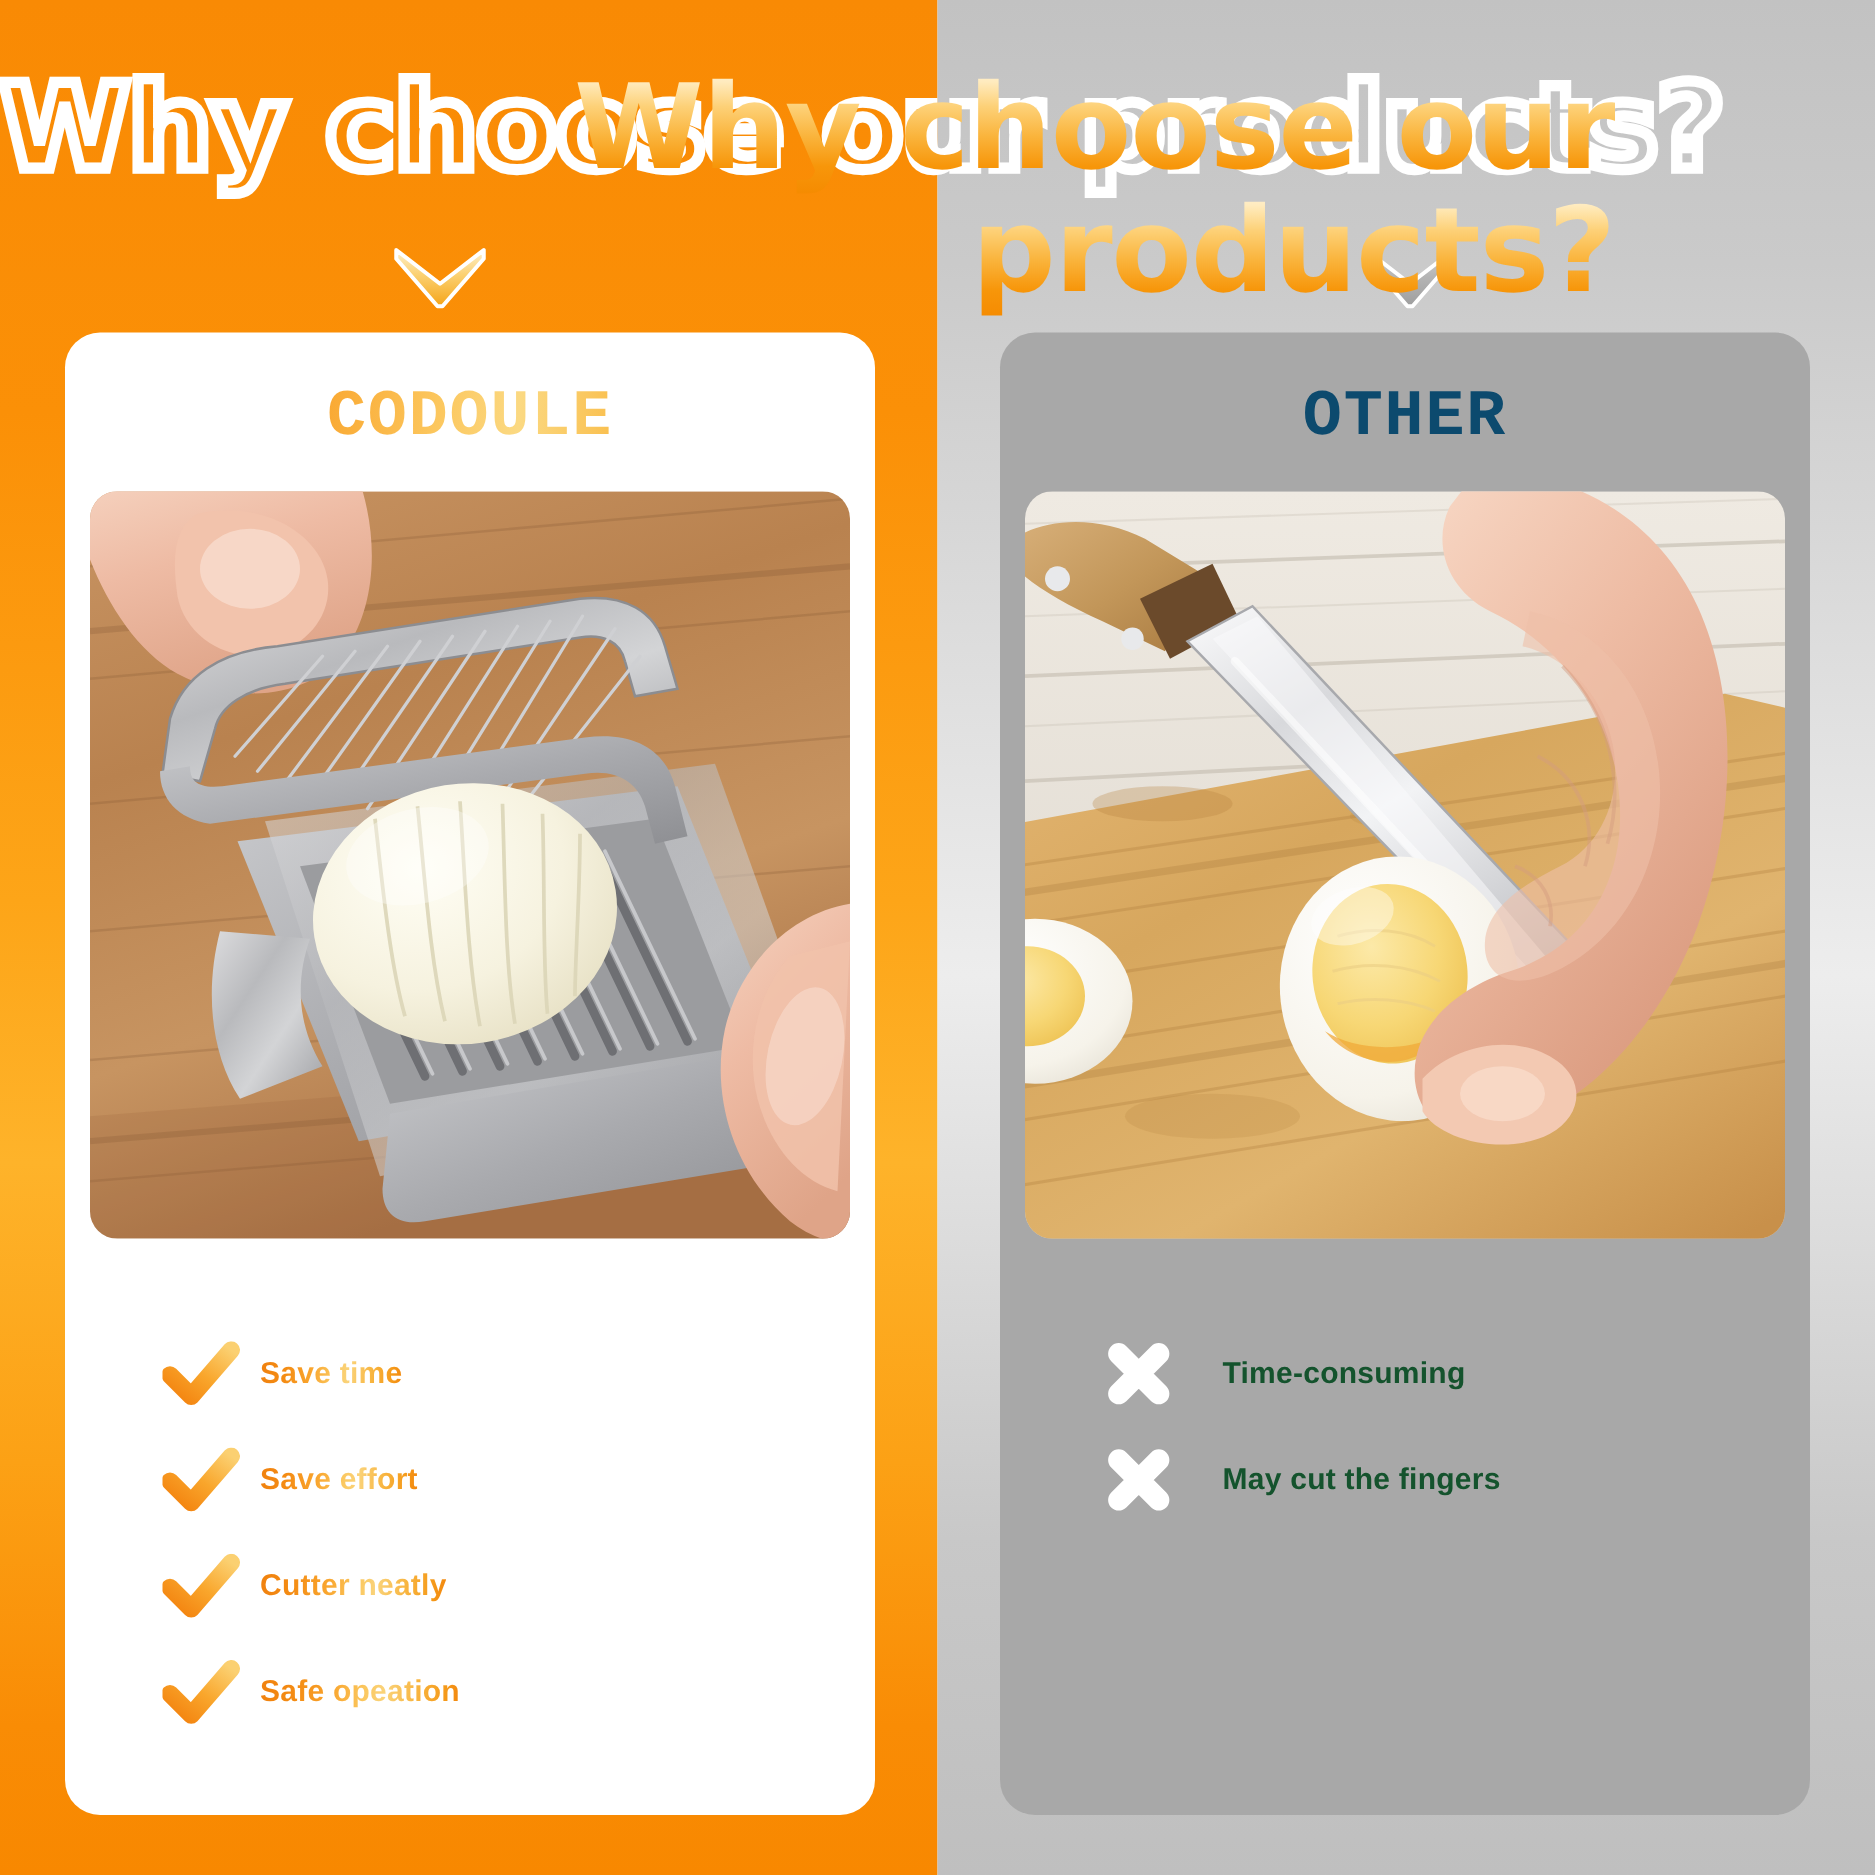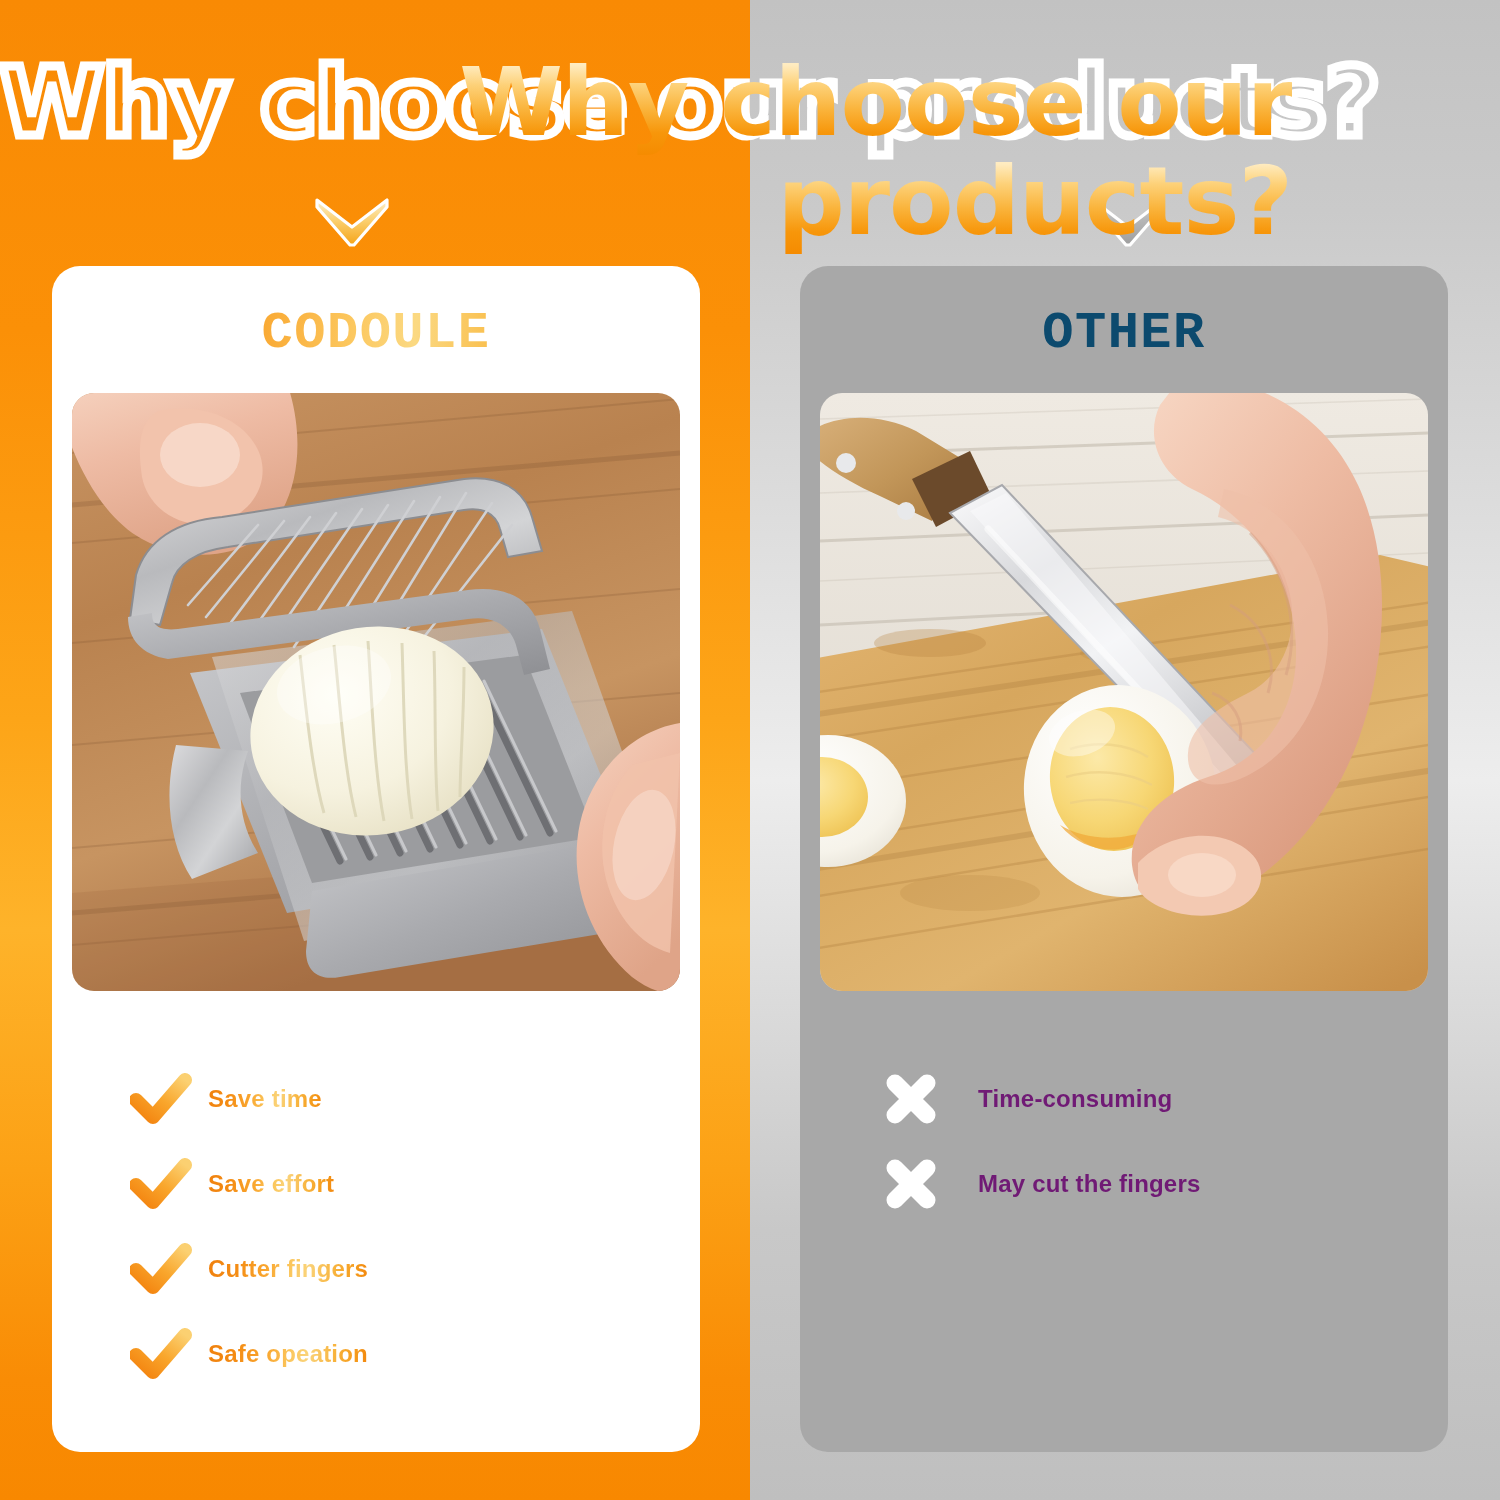--- a/index.html
+++ b/index.html
@@ -128,21 +128,21 @@
     background:linear-gradient(95deg,
       #F0810E 0%, #F48C14 18%, #F9A52E 36%,
       #FBC75E 52%, #FAD37A 62%, #F8B540 78%,
       #F59A1A 92%, #F2860E 100%);
     -webkit-background-clip:text;
     background-clip:text;
     color:transparent;
     -webkit-text-fill-color:transparent;
   }
   #list-right { padding-left:82px; }
-  #list-right .feature-text { color:#701a75; }
+  #list-right .feature-text { color:#14532d; }
   #list-right .feature-icon { width:96px; flex:0 0 96px; }
 </style>
 </head>
 <body>
 
 <div id="bg">
   <div id="bg-left"></div>
   <div id="bg-right"></div>
 </div>
 
@@ -332,21 +332,21 @@
       </span>
       <span class="feature-text">Save effort</span>
     </div>
 
     <div class="feature-row">
       <span class="feature-icon">
         <svg width="62" height="52" viewBox="0 0 62 52">
           <path d="M6 27 L23 44 L55 7" fill="none" stroke="url(#ckg1)" stroke-width="14" stroke-linecap="round" stroke-linejoin="round"></path>
         </svg>
       </span>
-      <span class="feature-text">Cutter fingers</span>
+      <span class="feature-text">Cutter neatly</span>
     </div>
 
     <div class="feature-row">
       <span class="feature-icon">
         <svg width="62" height="52" viewBox="0 0 62 52">
           <path d="M6 27 L23 44 L55 7" fill="none" stroke="url(#ckg1)" stroke-width="14" stroke-linecap="round" stroke-linejoin="round"></path>
         </svg>
       </span>
       <span class="feature-text">Safe opeation</span>
     </div>

